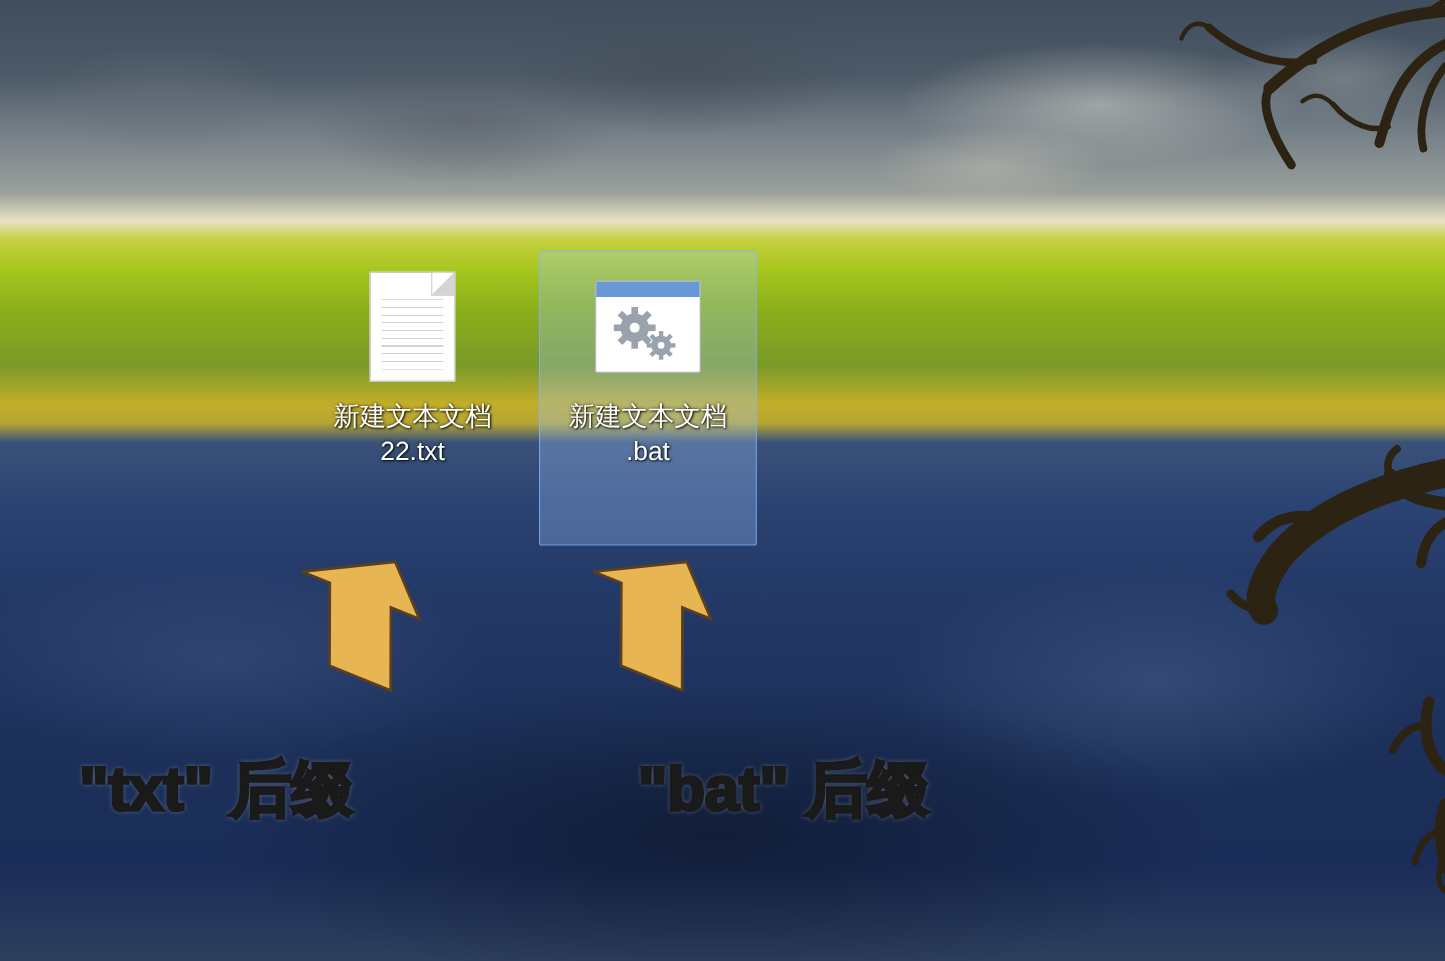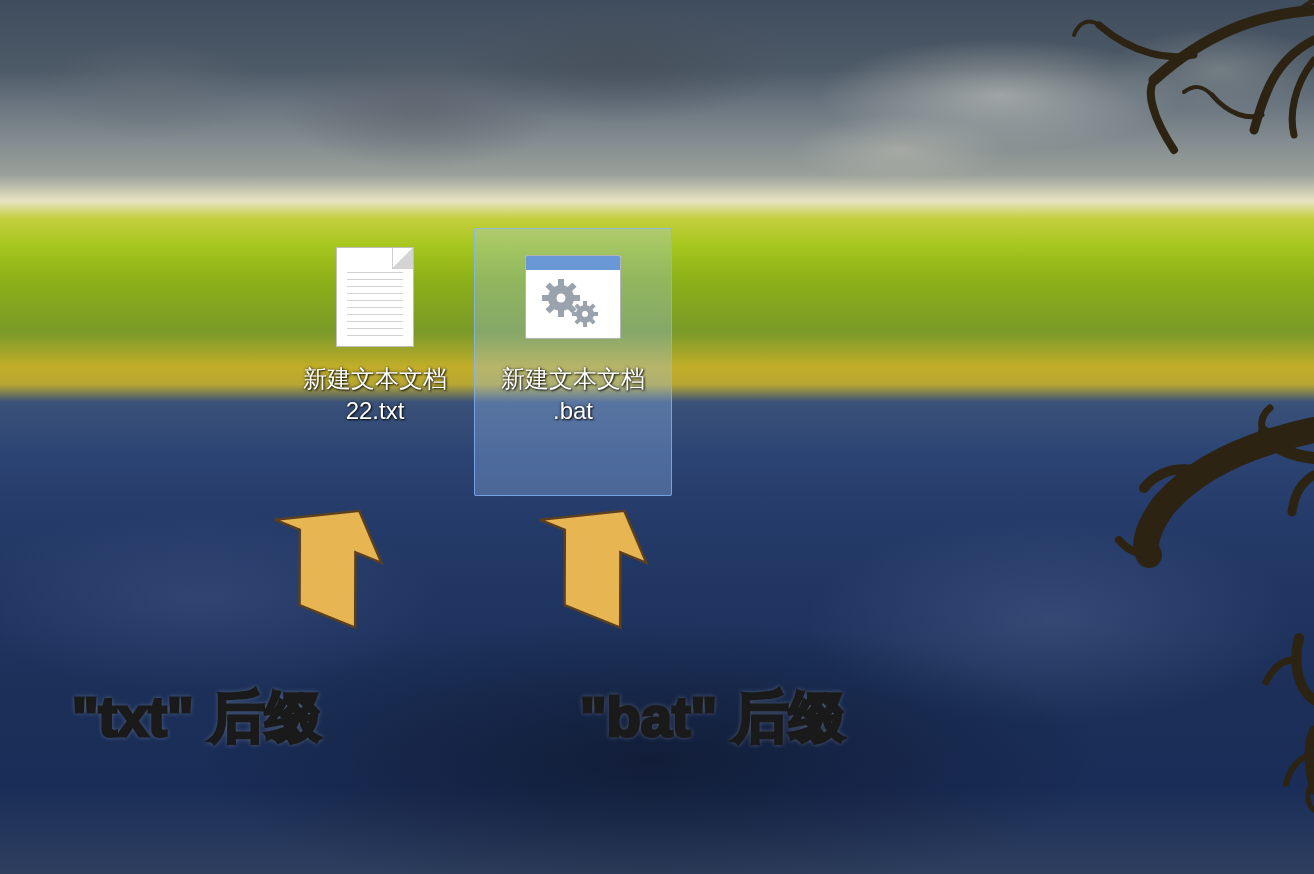--- a/index.html
+++ b/index.html
@@ -68,21 +68,21 @@
   height: 874px;
   pointer-events: none;
 }
 
 
 .desktop-icons {
   position: absolute;
   top: 228px;
   left: 276px;
   display: flex;
-  gap: 0;
+  gap: 16px;
 }
 
 .icon-cell {
   width: 198px;
   height: 268px;
   display: flex;
   flex-direction: column;
   align-items: center;
   padding-top: 12px;
   cursor: pointer;

